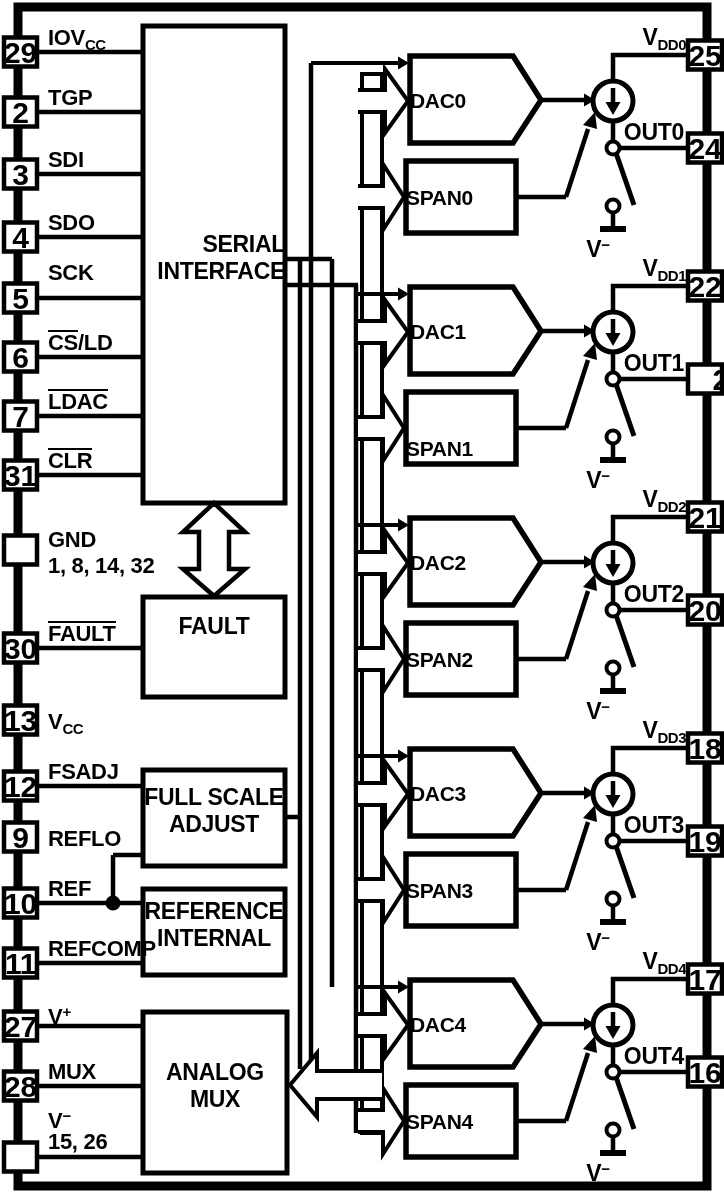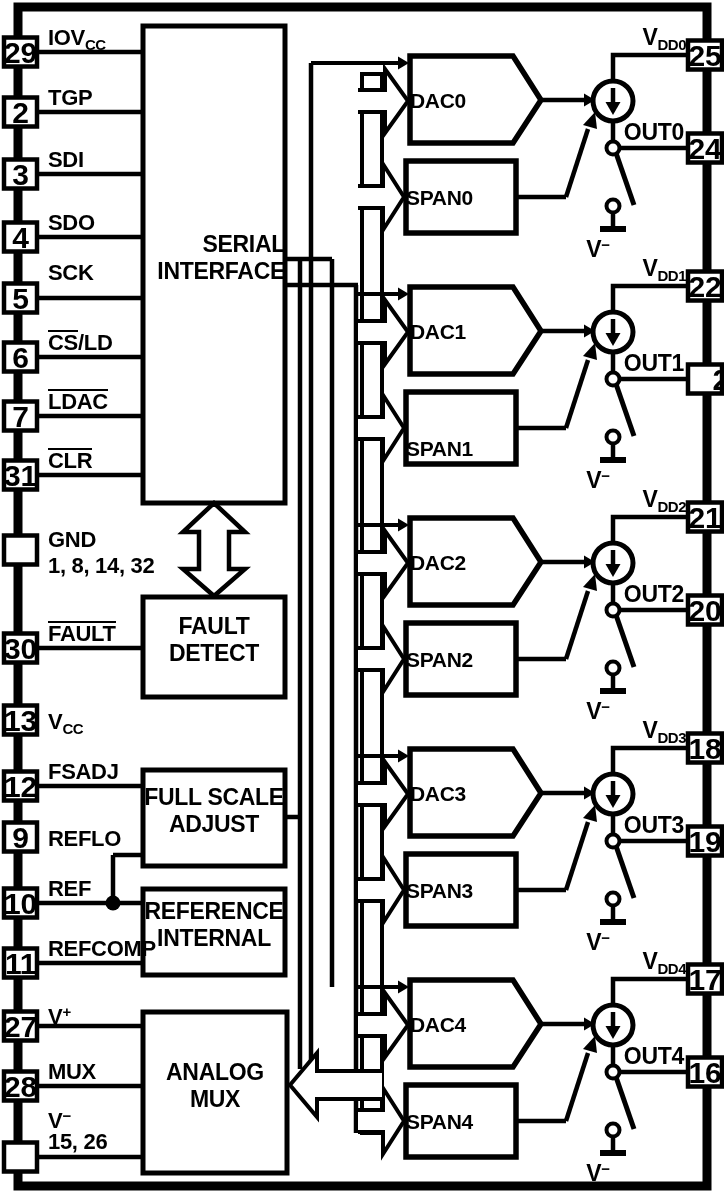--- a/index.html
+++ b/index.html
@@ -195,21 +195,20 @@
       <rect x="4" y="1071.5" width="33" height="29" stroke="#000000" stroke-width="4.5" fill="#ffffff"></rect>
       <rect x="4" y="1142.5" width="33" height="29" stroke="#000000" stroke-width="4.5" fill="#ffffff"></rect>
     </svg>
   <div id="labels">
       <div class="lbl block-label" style="left: 143px; top: 230.5px; width: 142px; text-align: right;">
         <div>SERIAL</div>
         <div>INTERFACE</div>
       </div>
       <div class="lbl block-label" style="left: 143px; top: 613px; width: 142px;">
         <div>FAULT</div>
-        <div>DETECT</div>
       </div>
       <div class="lbl block-label" style="left: 143px; top: 784px; width: 142px;">
         <div>FULL SCALE</div>
         <div>ADJUST</div>
       </div>
       <div class="lbl block-label" style="left: 143px; top: 898px; width: 142px;">
         <div>REFERENCE</div>
         <div>INTERNAL</div>
       </div>
       <div class="lbl block-label" style="left: 143px; top: 1058.5px; width: 144px;">

